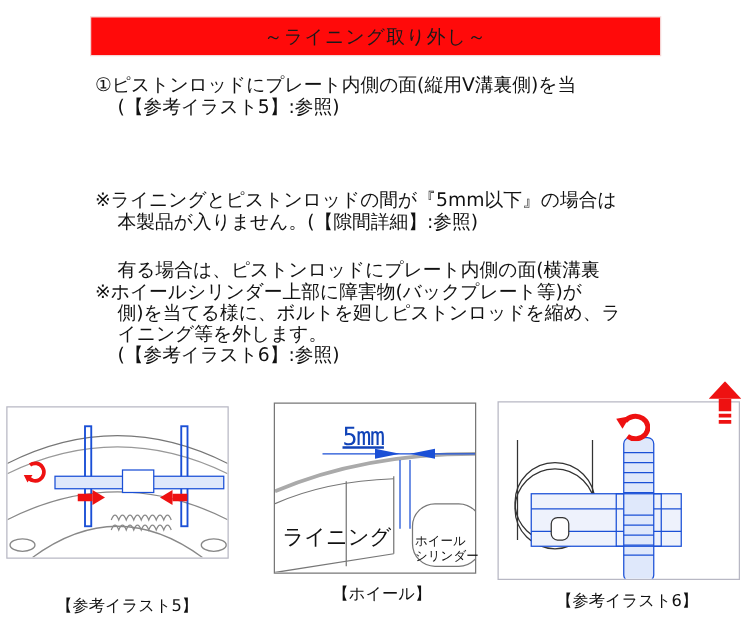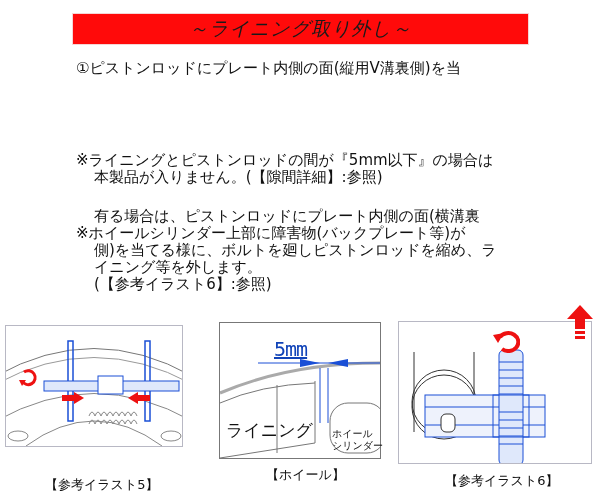--- a/index.html
+++ b/index.html
@@ -1,21 +1,21 @@
 <!DOCTYPE html>
 <html><head>
 <meta charset="utf-8">
 <style>
   html, body { margin: 0; padding: 0; background: #ffffff; }
   body { width: 600px; height: 500px; position: relative; overflow: hidden;
          font-family: "DejaVu Sans", sans-serif; color: #111; }
   .title-bar { position: absolute; left: 73px; top: 14px; width: 455px; height: 30px;
                background: #ff0a0a; display: flex; align-items: center; justify-content: center;
                box-shadow: 0 0 0 1px #f5d5d5; }
-  .title-bar span { font-size: 19px; color: #1a1a1a; letter-spacing: 1px; font-style: italic; }
+  .title-bar span { font-size: 15px; color: #1a1a1a; letter-spacing: 1px; }
   .para { position: absolute; left: 76px; font-size: 15px; line-height: 17px; color: #111; }
   .para .line { display: block; white-space: nowrap; }
   .para .indent { padding-left: 18px; }
   .p1 { top: 60px; }
   .p2 { top: 152px; }
   .p3 { top: 208px; }
   .panel { position: absolute; border: 1px solid #b8b8c4; background: #fff; overflow: hidden; }
   .panel1 { left: 5px; top: 325px; width: 176px; height: 120px; }
   .panel2 { left: 219px; top: 322px; width: 160px; height: 135px; border-color: #777; }
   .panel3 { left: 398px; top: 321px; width: 192px; height: 141px; }
@@ -29,20 +29,21 @@
 </style>
 </head>
 <body>
 
 <div class="title-bar">
   <span>～ライニング取り外し～</span>
 </div>
 
 <div class="para p1">
   <span class="line">①ピストンロッドにプレート内側の面(縦用V溝裏側)を当</span>
+  <span class="line indent">(【参考イラスト5】:参照)</span>
 </div>
 
 <div class="para p2">
   <span class="line">※ライニングとピストンロッドの間が『5mm以下』の場合は</span>
   <span class="line indent">本製品が入りません。(【隙間詳細】:参照)</span>
 </div>
 
 <div class="para p3">
   <span class="line indent">有る場合は、ピストンロッドにプレート内側の面(横溝裏</span>
   <span class="line">※ホイールシリンダー上部に障害物(バックプレート等)が</span>

